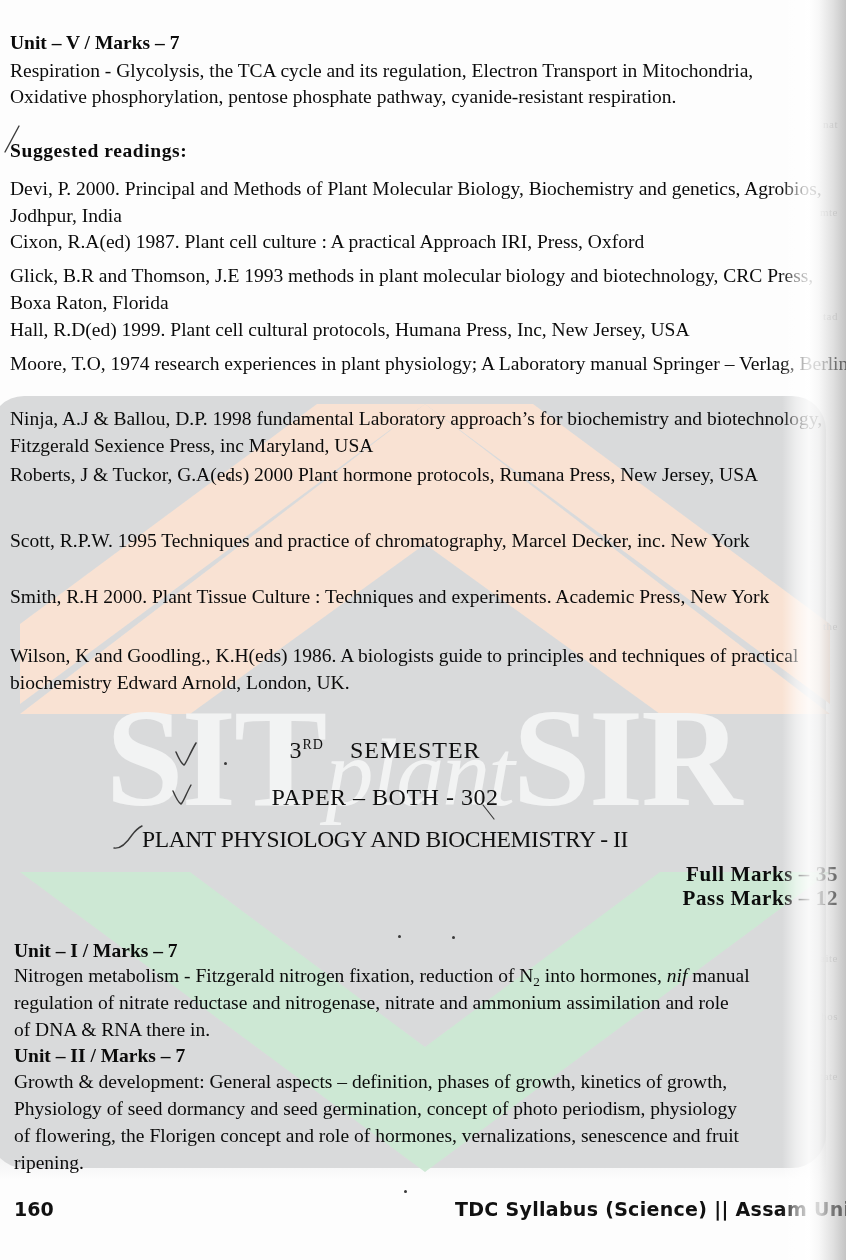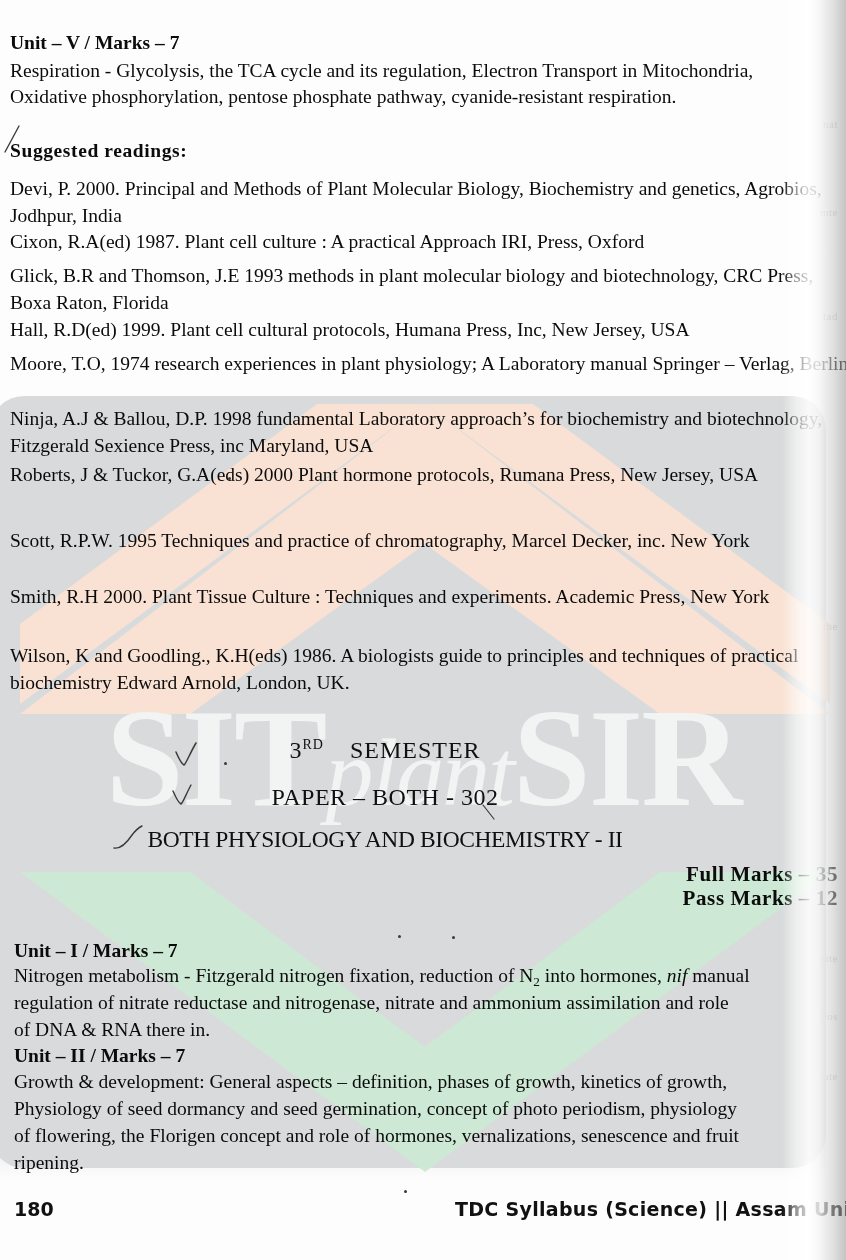--- a/index.html
+++ b/index.html
@@ -274,37 +274,37 @@
     <div class="ref" style="top:350px">Moore, T.O, 1974 research experiences in plant physiology; A  Laboratory manual Springer – Verlag, Berlin</div>
     <div class="ref" style="top:405px">Ninja, A.J &amp; Ballou, D.P. 1998 fundamental Laboratory approach’s for biochemistry and biotechnology, Fitzgerald Sexience Press, inc Maryland, USA</div>
     <div class="ref" style="top:461px">Roberts, J &amp; Tuckor, G.A(eds) 2000 Plant hormone protocols, Rumana Press, New Jersey, USA</div>
     <div class="ref" style="top:527px">Scott, R.P.W. 1995 Techniques and practice of chromatography, Marcel Decker, inc. New York</div>
     <div class="ref" style="top:583px">Smith, R.H 2000. Plant Tissue Culture : Techniques and experiments. Academic Press, New York</div>
     <div class="ref" style="top:642px">Wilson, K and Goodling., K.H(eds) 1986. A biologists guide to principles and techniques of practical biochemistry Edward Arnold, London, UK.</div>
 
     <div class="center-head ch-sem"><span>3</span><span class="sup">RD</span><span class="gap"></span><span>SEMESTER</span></div>
 
     <div class="center-head ch-paper">PAPER – BOTH - 302</div>
-    <div class="center-head ch-title">BOTH PHYSIOLOGY AND BIOCHEMISTRY - II</div>
+    <div class="center-head ch-title">PLANT PHYSIOLOGY AND BIOCHEMISTRY - II</div>
 
     <div class="marks-line marks-full">Full Marks – 35</div>
     <div class="marks-line marks-pass">Pass Marks – 12</div>
 
     <div class="blk hdr" style="top:938px; left:14px;">Unit – I / Marks – 7</div>
     <div class="blk" style="top:963px; left:14px;"><span>Nitrogen metabolism - Fitzgerald nitrogen fixation, reduction of N</span><sub>2</sub><span> into hormones, </span><span class="ital">nif</span><span> manual</span></div>
     <div class="blk" style="top:990px; left:14px;">regulation of nitrate reductase and nitrogenase,  nitrate and ammonium assimilation and role</div>
     <div class="blk" style="top:1017px; left:14px;">of DNA &amp; RNA there in.</div>
 
     <div class="blk hdr" style="top:1043px; left:14px;">Unit – II / Marks – 7</div>
     <div class="blk" style="top:1069px; left:14px;">Growth &amp; development: General aspects – definition, phases of growth, kinetics of growth,</div>
     <div class="blk" style="top:1096px; left:14px;">Physiology of seed dormancy and seed germination, concept of photo periodism, physiology</div>
     <div class="blk" style="top:1123px; left:14px;">of flowering, the Florigen concept and role of hormones, vernalizations, senescence and fruit</div>
     <div class="blk" style="top:1150px; left:14px;">ripening.</div>
 
-    <div class="footer-page">180</div>
+    <div class="footer-page">160</div>
     <div class="footer-title">TDC Syllabus (Science) || Assam University</div>
   </div>
 
   <svg class="slash-mark" style="left:2px; top:124px;" width="24" height="30">
     <path d="M3,28 L17,2" stroke="#3d3d3d" stroke-width="1.4" fill="none" stroke-linecap="round"></path>
   </svg>
 
   <svg class="tick" style="left:172px; top:740px;" width="34" height="32">
     <path d="M4,12 C7,19 10,24 12,25 C14,24 18,13 24,3" stroke="#3a3a3a" stroke-width="1.5" fill="none" stroke-linecap="round"></path>
   </svg>

